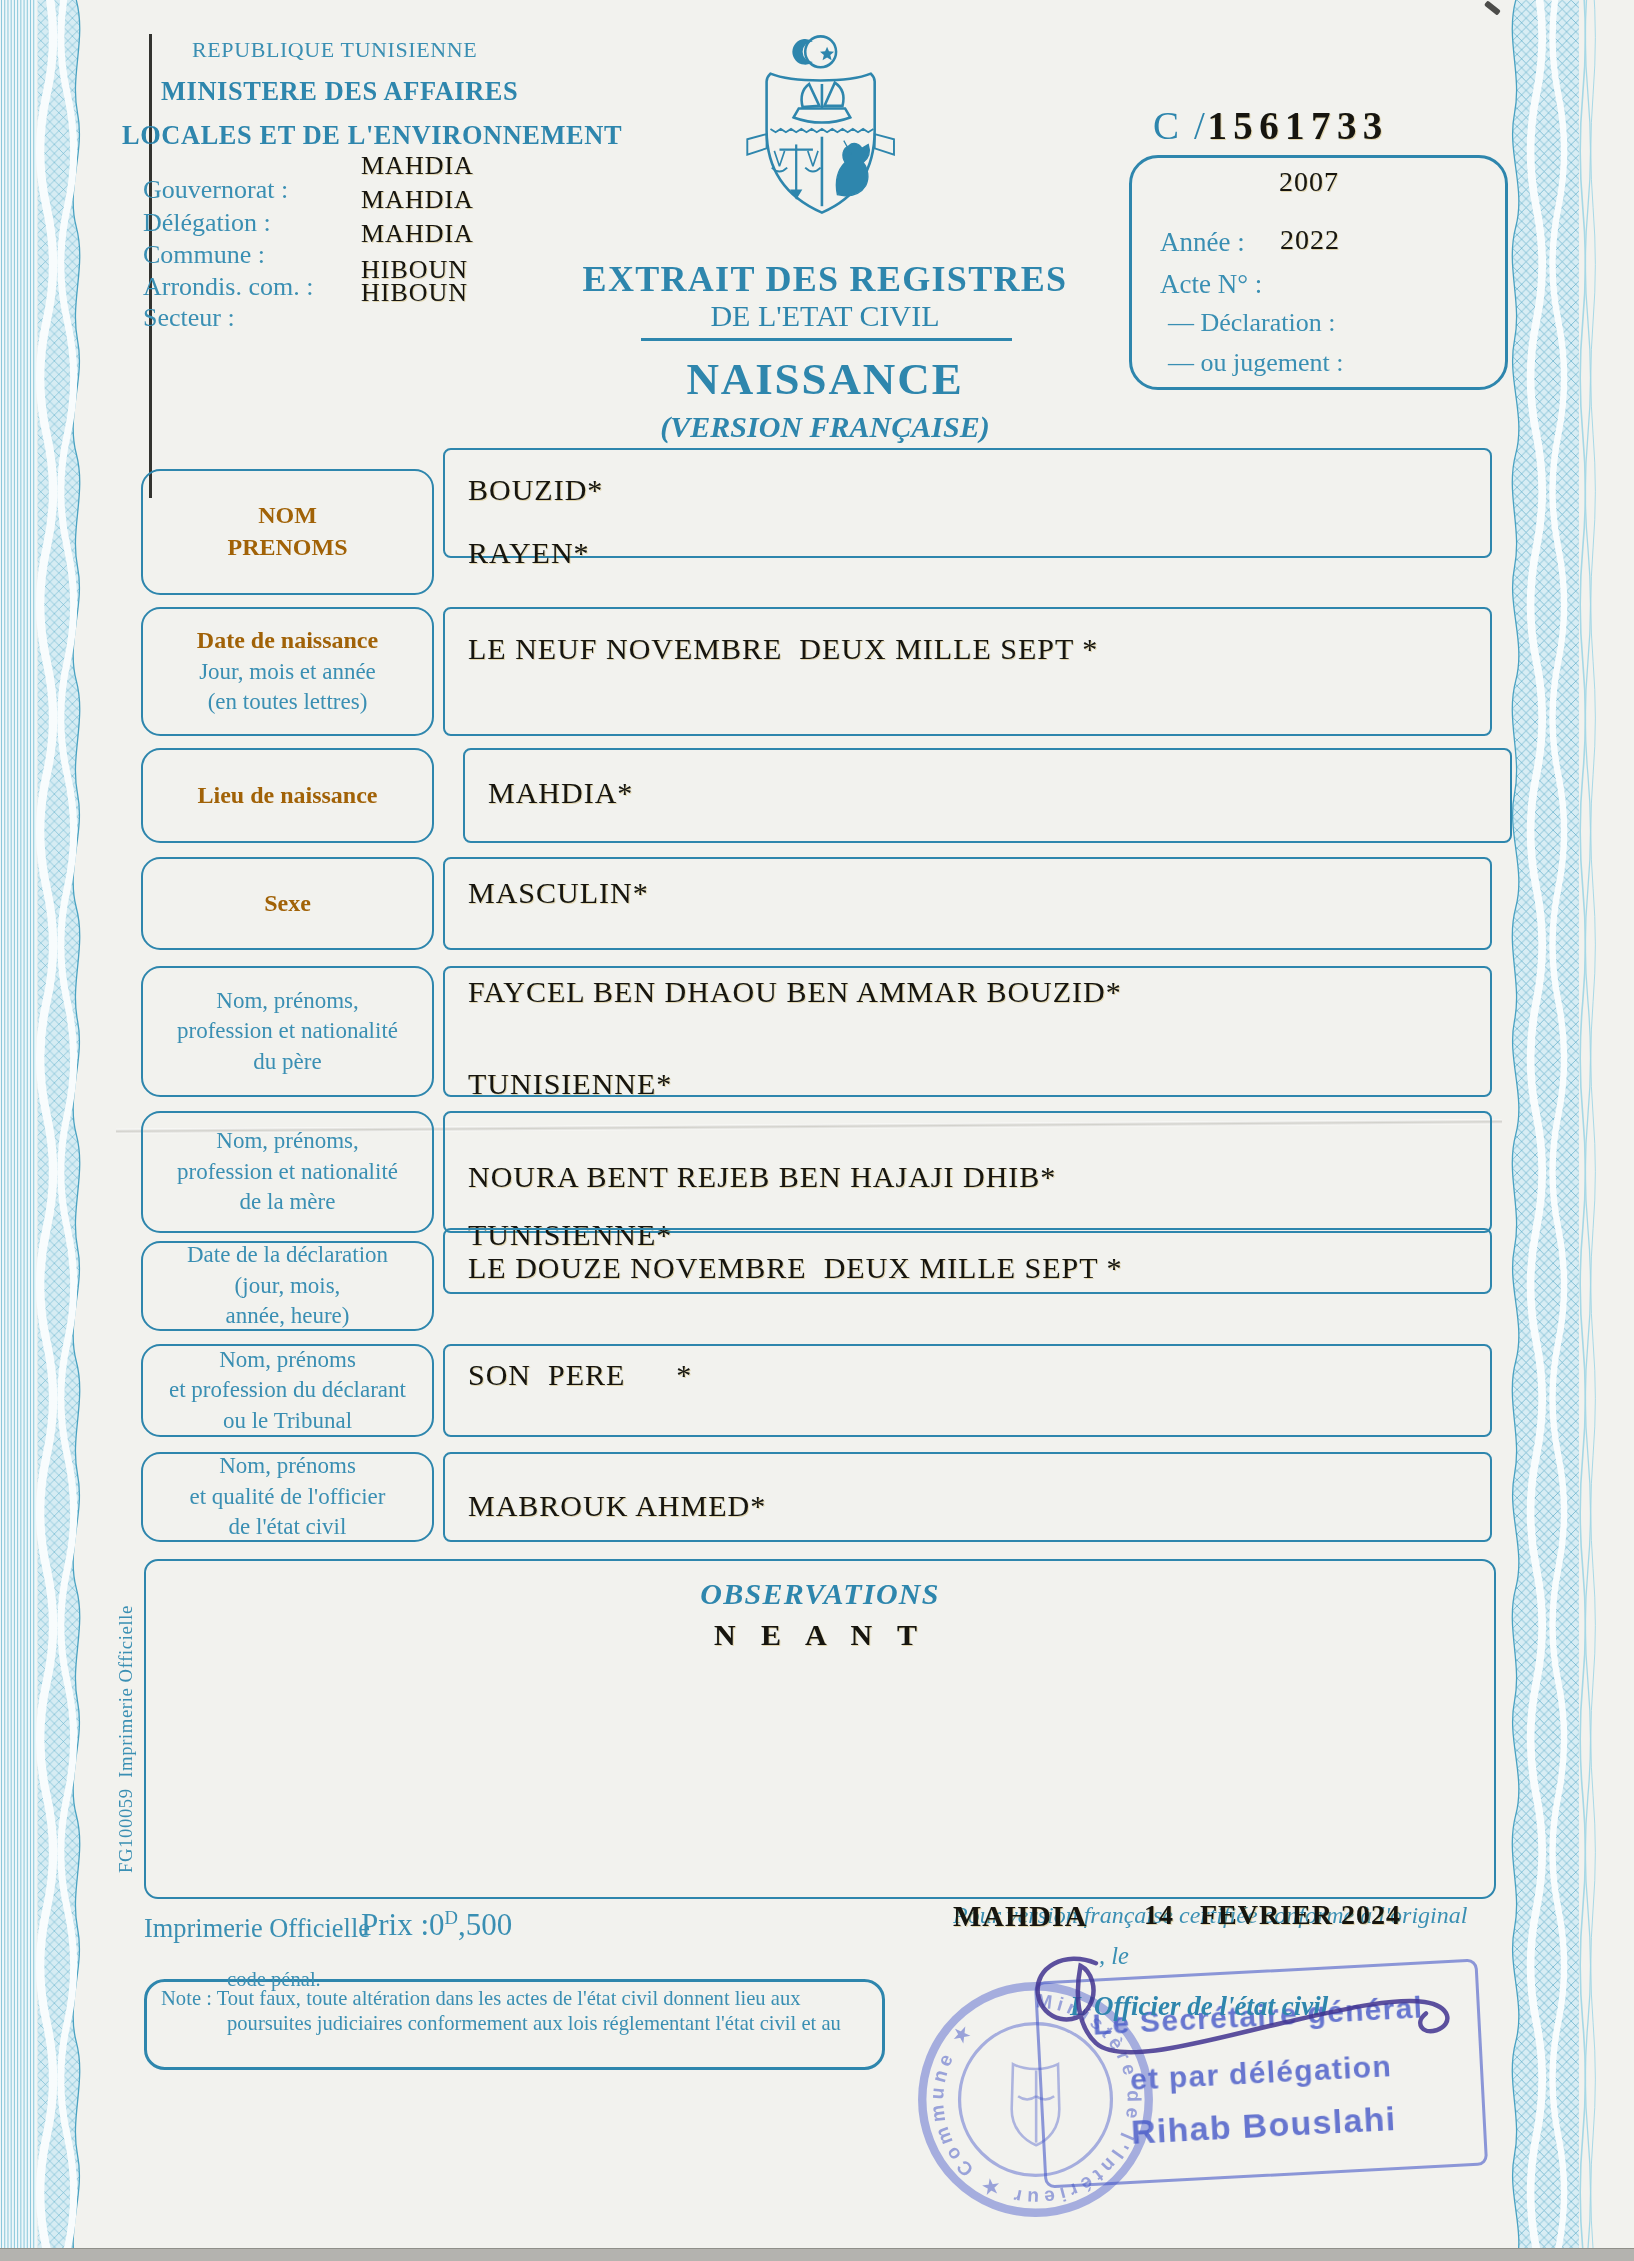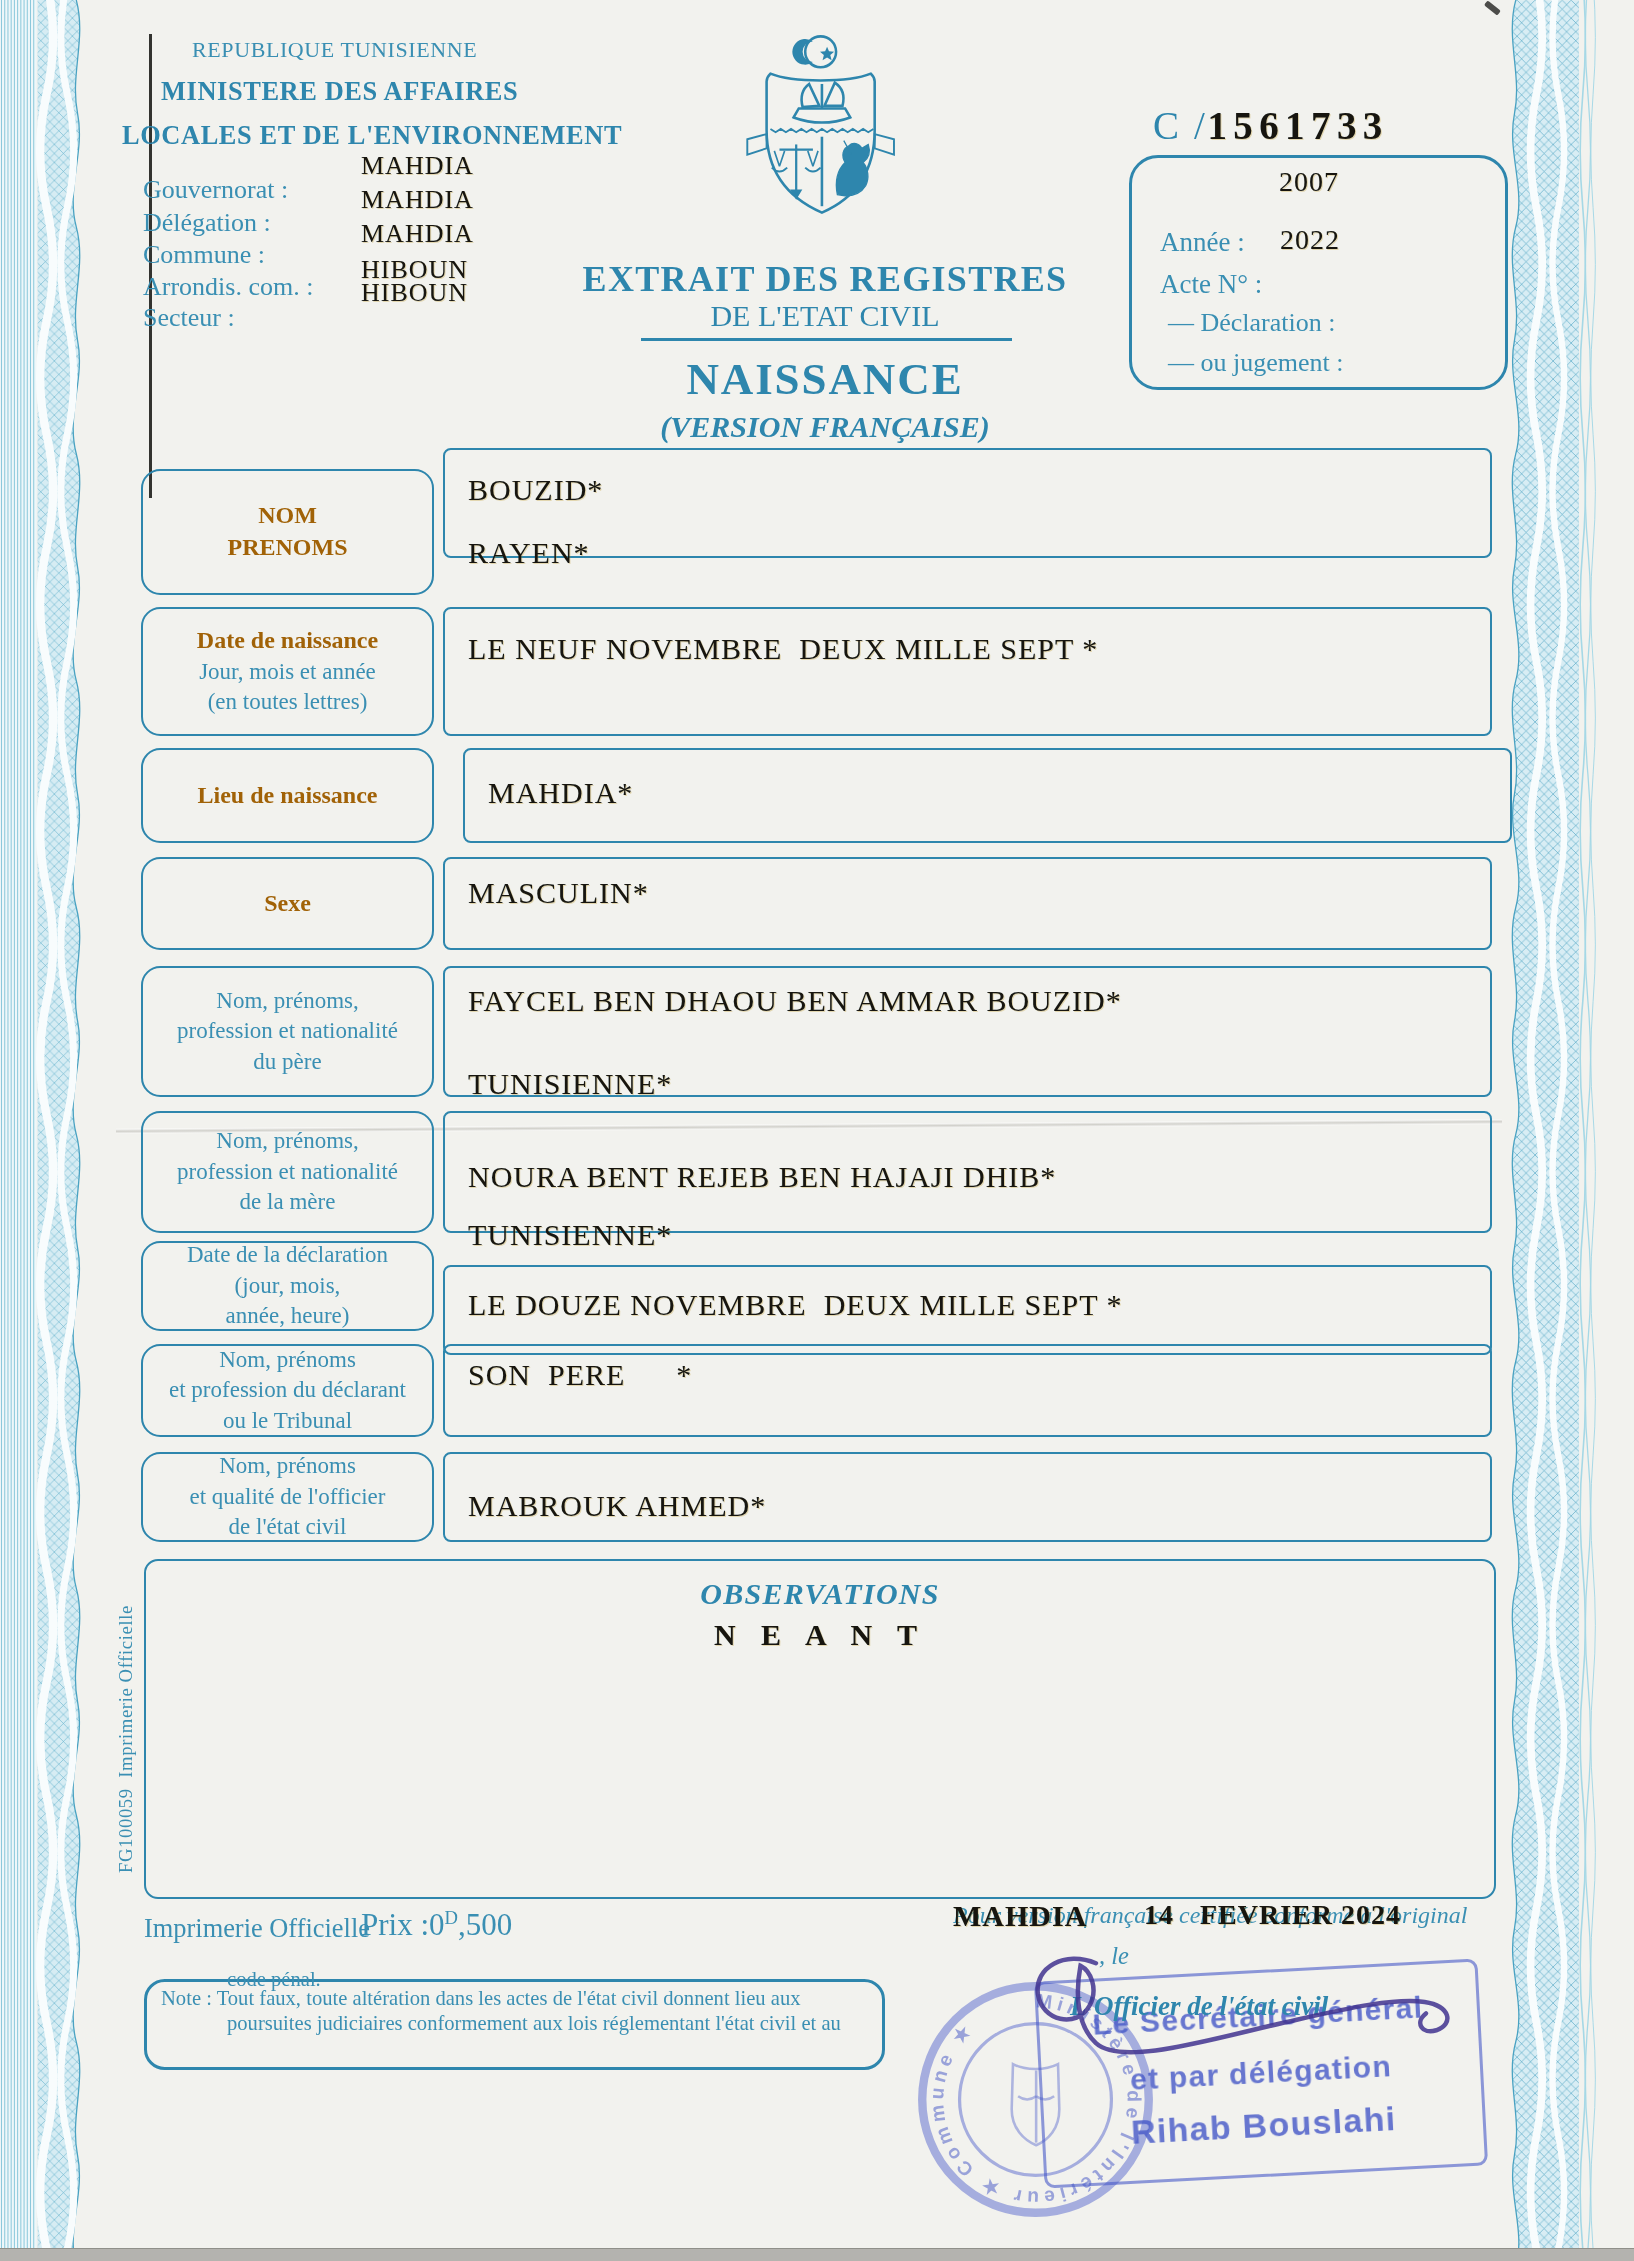--- a/index.html
+++ b/index.html
@@ -168,40 +168,40 @@
   <div class="valbox" style="top:857px;height:93px;">
     <div class="vline typed" style="top:19.3px;">MASCULIN*</div>
   </div>
 
   <div class="lblbox" style="top:966px;height:131px;">
     <span class="lbl-rest">Nom, prénoms,
 profession et nationalité
 du père</span>
   </div>
   <div class="valbox" style="top:966px;height:131px;">
-    <div class="vline typed" style="top:18px;text-align:center;">FAYCEL BEN DHAOU BEN AMMAR BOUZID*</div>
+    <div class="vline typed" style="top:9px;text-align:center;">FAYCEL BEN DHAOU BEN AMMAR BOUZID*</div>
     <div class="vline typed" style="top:101px;">TUNISIENNE*</div>
   </div>
 
   <div class="lblbox" style="top:1111px;height:122px;">
     <span class="lbl-rest">Nom, prénoms,
 profession et nationalité
 de la mère</span>
   </div>
   <div class="valbox" style="top:1111px;height:122px;">
     <div class="vline typed" style="top:49px;">NOURA BENT REJEB BEN HAJAJI DHIB*</div>
     <div class="vline typed" style="top:107px;">TUNISIENNE*</div>
   </div>
 
   <div class="lblbox" style="top:1241px;height:90px;">
     <span class="lbl-rest">Date de la déclaration
 (jour, mois,
 année, heure)</span>
   </div>
-  <div class="valbox" style="top:1265px;height:90px;">
+  <div class="valbox" style="top:1228px;height:66px;">
     <div class="vline typed" style="top:23px;">LE DOUZE NOVEMBRE  DEUX MILLE SEPT *</div>
   </div>
 
   <div class="lblbox" style="top:1344px;height:93px;">
     <span class="lbl-rest">Nom, prénoms
 et profession du déclarant
 ou le Tribunal</span>
   </div>
   <div class="valbox" style="top:1344px;height:93px;">
     <div class="vline typed" style="top:14px;">SON  PERE      *</div>

